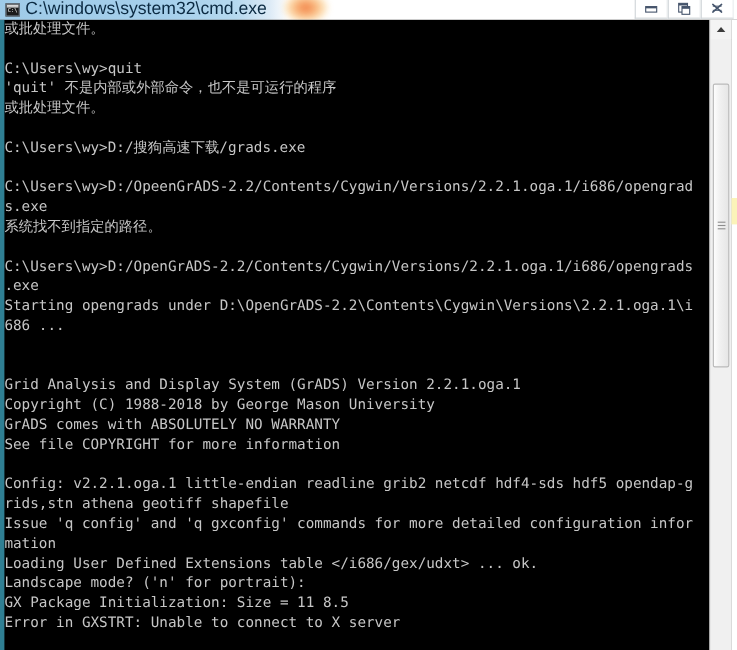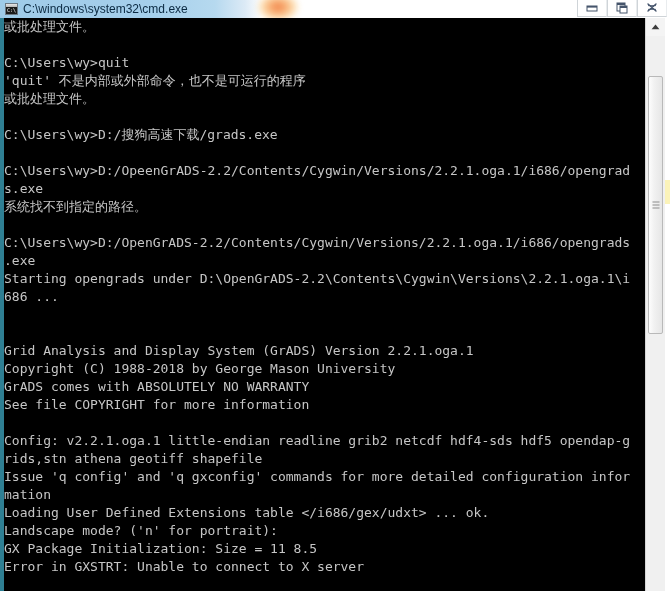--- a/index.html
+++ b/index.html
@@ -80,21 +80,21 @@
     font-size: 5px;
     line-height: 6px;
     font-family: "DejaVu Sans Mono", monospace;
     white-space: nowrap;
   }
   #title-text {
     position: absolute;
     left: 23px;
     top: 1px;
     font-family: "Liberation Sans", sans-serif;
-    font-size: 12px;
+    font-size: 16px;
     line-height: 16px;
     color: #0b2a42;
     white-space: nowrap;
   }
 
   
   #winbuttons {
     position: absolute;
     right: 3px;
     top: 0px;

